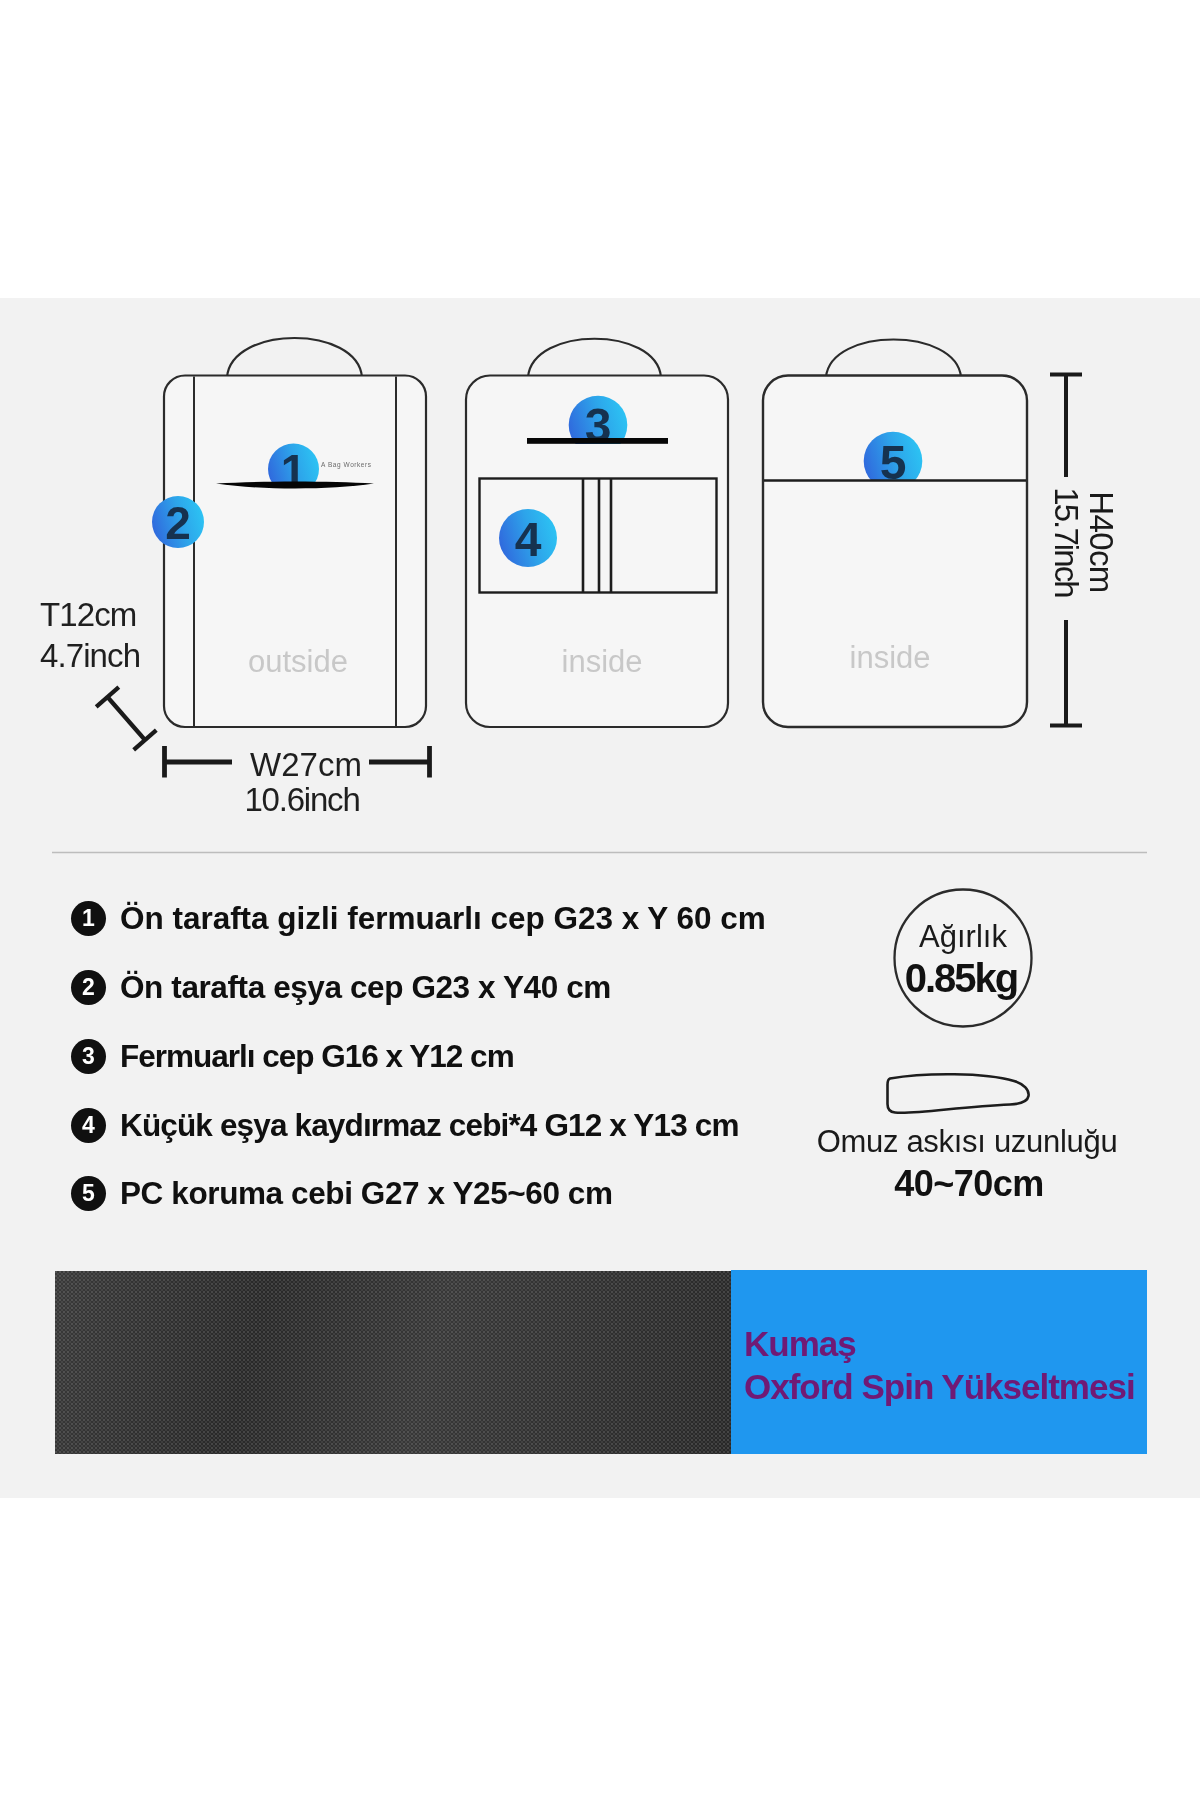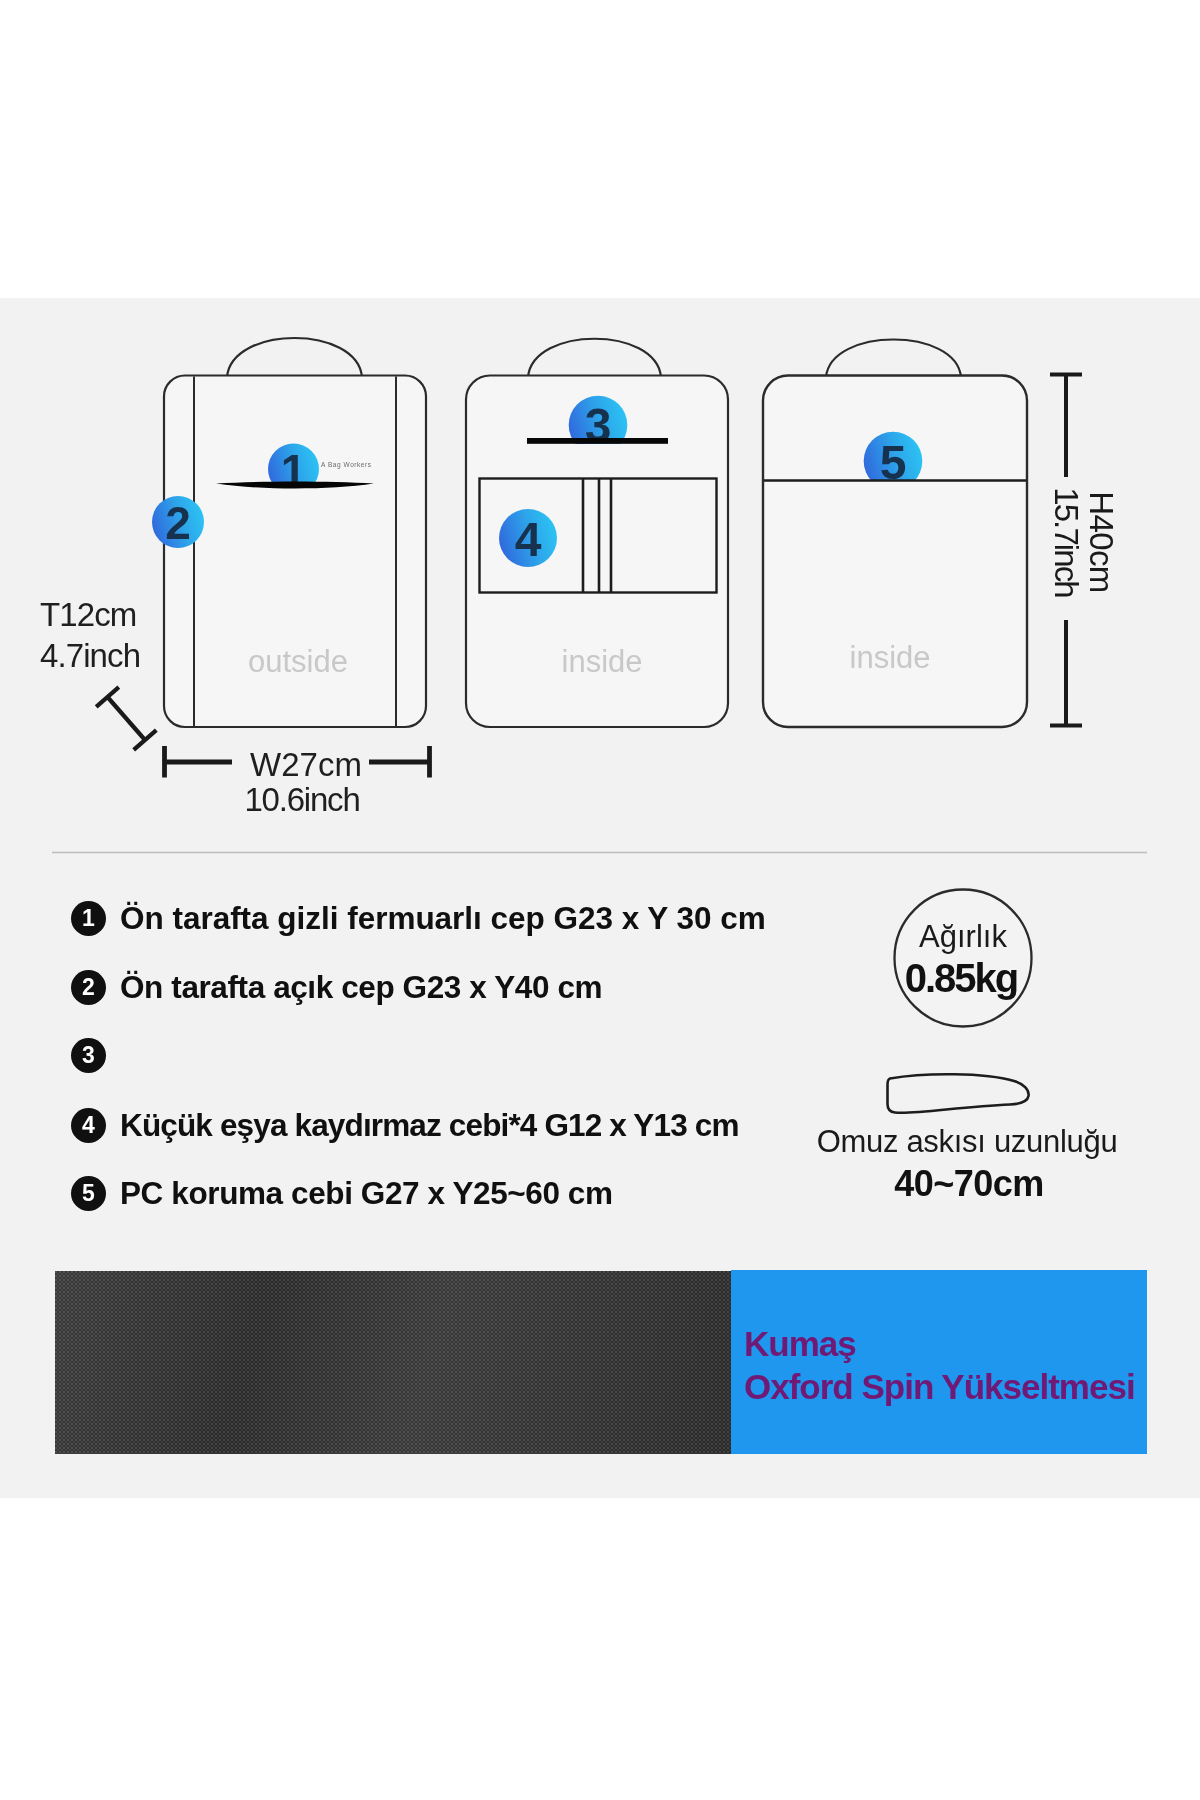--- a/index.html
+++ b/index.html
@@ -128,30 +128,31 @@
 
   <path d="M890,1078.5 C925,1072.5 985,1072.5 1014,1081 C1024,1084 1029.5,1090 1028.5,1096 C1027.5,1101.5 1021,1104 1010,1104.5 C960,1106.5 916,1114.5 895,1112.5 C889.5,1112 887.5,1108.5 887.5,1104 L887.5,1085 C887.5,1081 888.5,1079 890,1078.5 Z" fill="#f2f2f2" stroke="#1d1d1d" stroke-width="2.6"></path>
 
   <text x="967" y="1152" font-size="31" fill="#1a1a1a" text-anchor="middle" letter-spacing="-0.3">Omuz askısı uzunluğu</text>
 
   <text x="969" y="1196" font-size="36" font-weight="bold" fill="#111" text-anchor="middle" letter-spacing="-0.5">40~70cm</text>
 </svg>
 
 <div class="item" style="top:900px;">
     <div class="num">1</div>
-    <div class="itxt" style="letter-spacing:-0.02px;">Ön tarafta gizli fermuarlı cep G23 x Y 30 cm</div>
+    <div class="itxt" style="letter-spacing:-0.02px;">Ön tarafta gizli fermuarlı cep G23 x Y 60 cm</div>
   </div>
 
 <div class="item" style="top:969px;">
     <div class="num">2</div>
-    <div class="itxt" style="letter-spacing:-0.4px;">Ön tarafta açık cep G23 x Y40 cm</div>
+    <div class="itxt" style="letter-spacing:-0.4px;">Ön tarafta eşya cep G23 x Y40 cm</div>
   </div>
 
 <div class="item" style="top:1038px;">
     <div class="num">3</div>
+    <div class="itxt" style="letter-spacing:-1.0px;">Fermuarlı cep G16 x Y12 cm</div>
   </div>
 
 <div class="item" style="top:1107px;">
     <div class="num">4</div>
     <div class="itxt" style="letter-spacing:-0.85px;">Küçük eşya kaydırmaz cebi*4 G12 x Y13 cm</div>
   </div>
 
 <div class="item" style="top:1175px;">
     <div class="num">5</div>
     <div class="itxt" style="letter-spacing:-0.4px;">PC koruma cebi G27 x Y25~60 cm</div>

